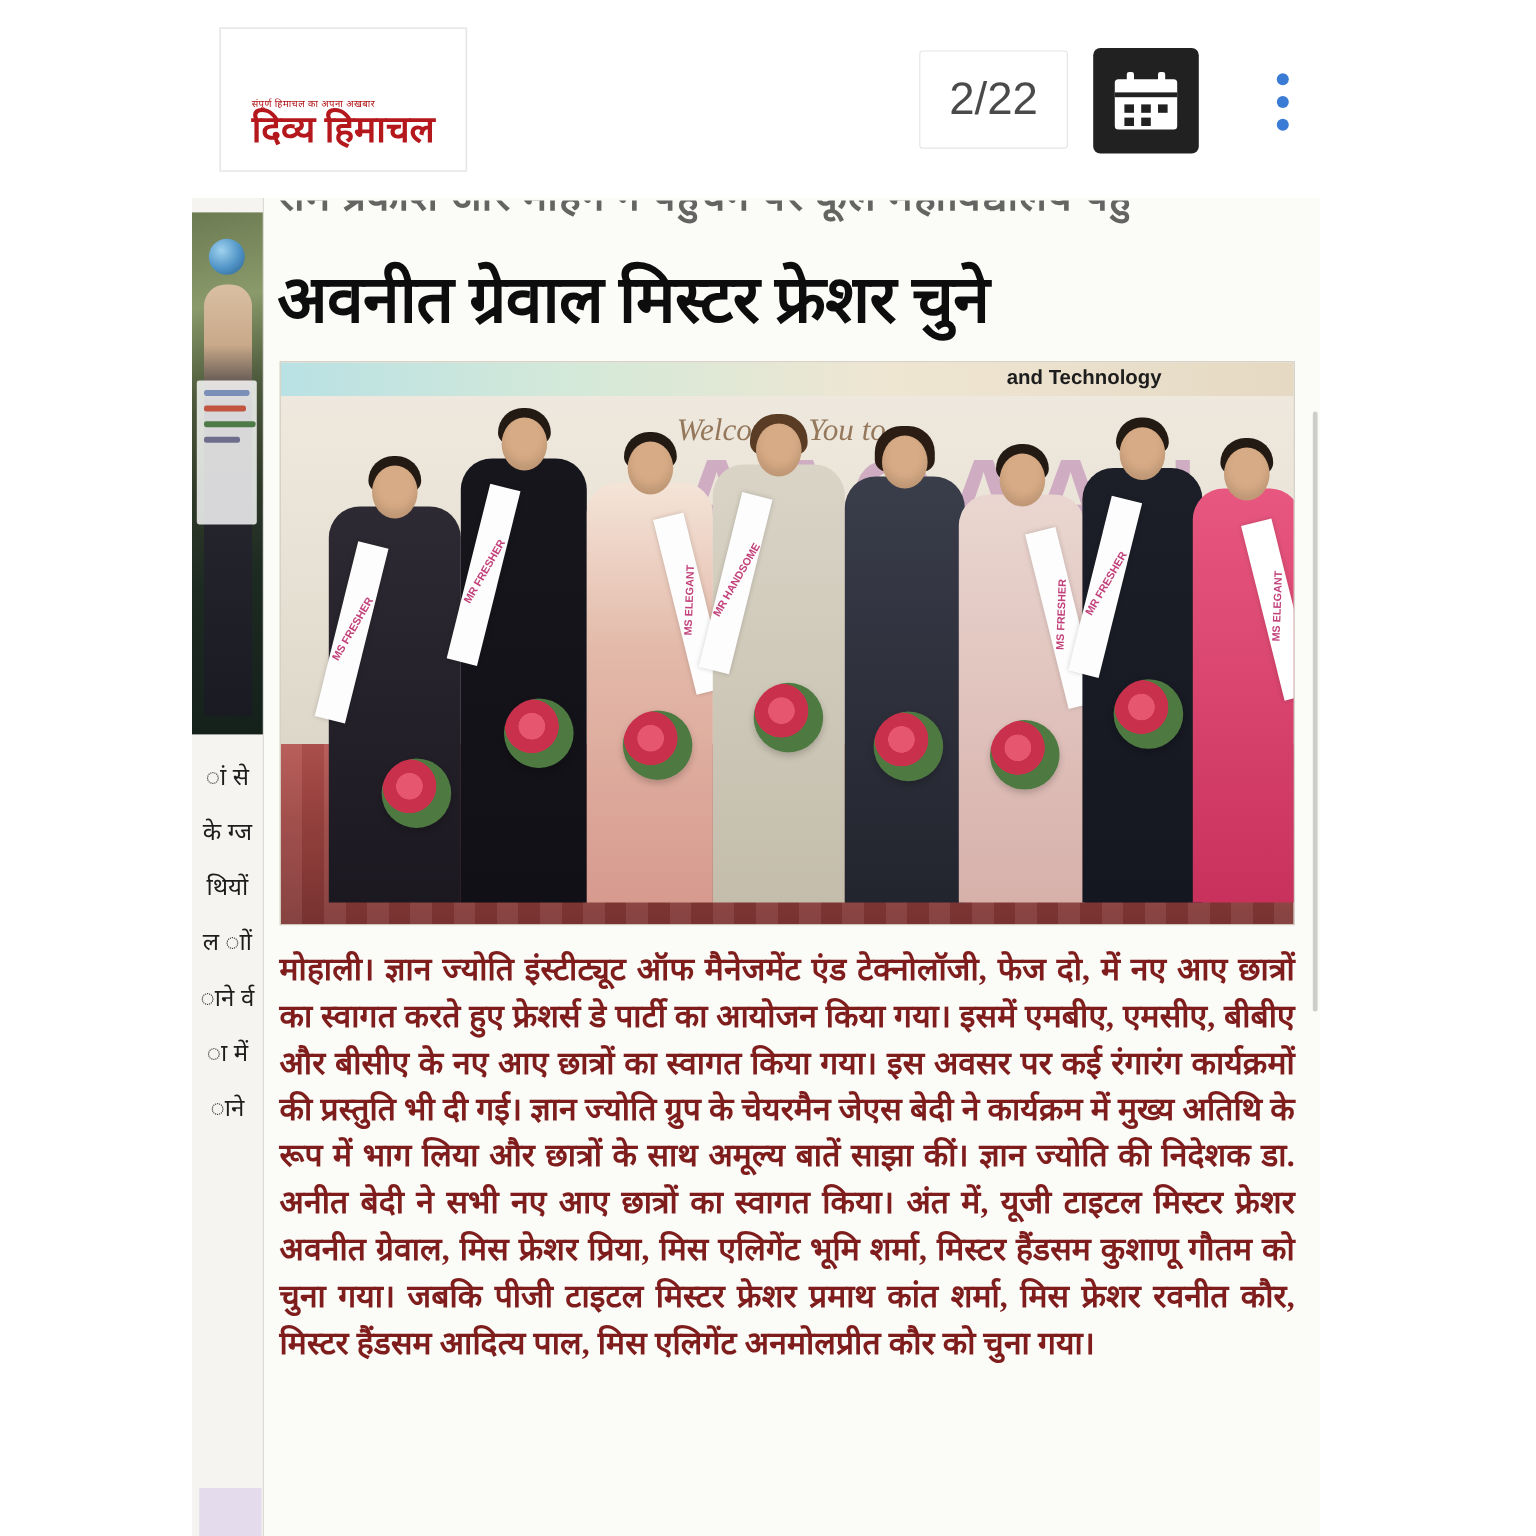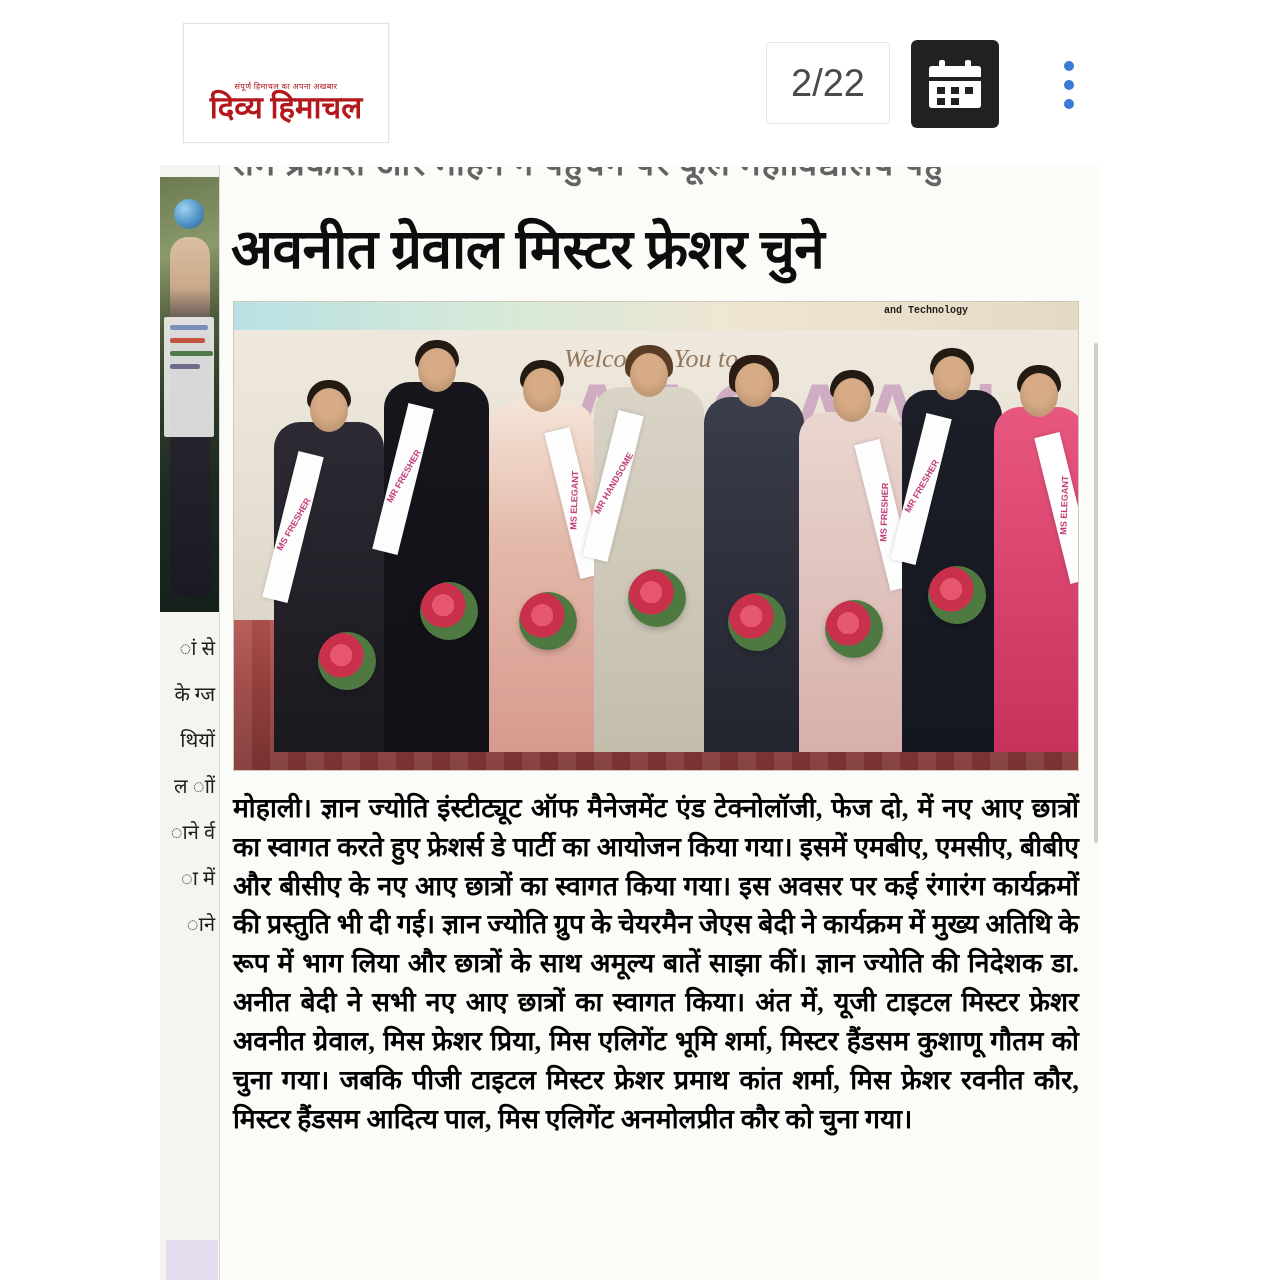--- a/index.html
+++ b/index.html
@@ -28,21 +28,21 @@
     position: absolute;
     left: 183px; top: 23px;
     width: 206px; height: 120px;
     background: #ffffff;
     border: 1px solid #e2e2e2;
     display: flex;
     align-items: center;
     justify-content: center;
     box-shadow: 0 0 0 0.5px rgba(0,0,0,0.04);
   }
-  .masthead-inner { text-align: center; line-height: 1; margin-top: 39px; }
+  .masthead-inner { text-align: left; line-height: 1; margin-top: 39px; }
   .masthead-tag {
     font-family: "Liberation Serif", serif;
     font-size: 8px;
     color: #b10f12;
     letter-spacing: 0.4px;
     margin-bottom: 1px;
     white-space: nowrap;
   }
   .masthead-title {
     font-family: "Liberation Serif", serif;
@@ -162,23 +162,23 @@
   .left-photo .banner i:nth-child(3) { width: 85%; background:#4d7a46; }
   .left-photo .banner i:nth-child(4) { width: 60%; background:#6e6e8c; }
   .left-photo .globe {
     position: absolute; left: 14px; top: 22px;
     width: 30px; height: 30px; border-radius: 50%;
     background: radial-gradient(circle at 35% 32%, #9fd2ef 0%, #4f93c5 55%, #2a5f8d 100%);
   }
   .left-text {
     position: absolute; left: 0; top: 460px;
     width: 59px; padding: 0 4px;
-    font-family: Liberation Serif, serif;
+    font-family: Liberation Sans, sans-serif;
     font-size: 20px; line-height: 46px;
-    color: #1d1d1d; text-align: right;
+    color: #1d1d1d; text-align: center;
     overflow: hidden; height: 620px;
   }
   .left-bottom-box {
     position: absolute; left: 6px; top: 1075px;
     width: 52px; height: 40px;
     background: #e4dced;
   }
 
   .content {
     position: absolute;
@@ -229,22 +229,22 @@
   .photo .backdrop {
     position: absolute; left: 0; top: 0; width: 100%; height: 330px;
     background: linear-gradient(180deg,#efe9df 0%,#e8e2d6 50%,#dcd6c8 100%);
   }
   .photo .banner-strip {
     position: absolute; left: 0; top: 0; width: 100%; height: 28px;
     background: linear-gradient(90deg,#b9e1e4 0%, #d5e9d8 30%, #efe6d2 60%, #e5d9c3 100%);
   }
   .photo .banner-txt {
     position: absolute; right: 110px; top: 3px;
-    font-family: Liberation Mono, monospace;
-    font-weight: bold; font-size: 10px; color: #1d1d1d;
+    font-family: Liberation Sans, sans-serif;
+    font-weight: bold; font-size: 17px; color: #1d1d1d;
   }
   .photo .welcome {
     position: absolute; left: 330px; top: 42px;
     font-family: "Liberation Serif", serif;
     font-style: italic;
     font-size: 26px; color: #8c6d4f;
     opacity: .9;
   }
   .photo .bigword {
     position: absolute; left: 330px; top: 62px;
@@ -303,21 +303,21 @@
     box-shadow: 0 3px 6px rgba(0,0,0,.2);
   }
 
   .article {
     margin-top: 18px;
     width: 846px;
     margin-left: 2px;
     font-family: "Liberation Serif", serif;
     font-size: 26.5px;
     line-height: 1.47;
-    color: #000000;
+    color: #7f1d1d;
     text-align: justify;
     font-weight: bold;
     letter-spacing: 0.1px;
   }
 
   
   .v-scroll {
     position: absolute; right: 2px; top: 178px;
     width: 4px; height: 500px;
     background: rgba(0,0,0,0.18);

